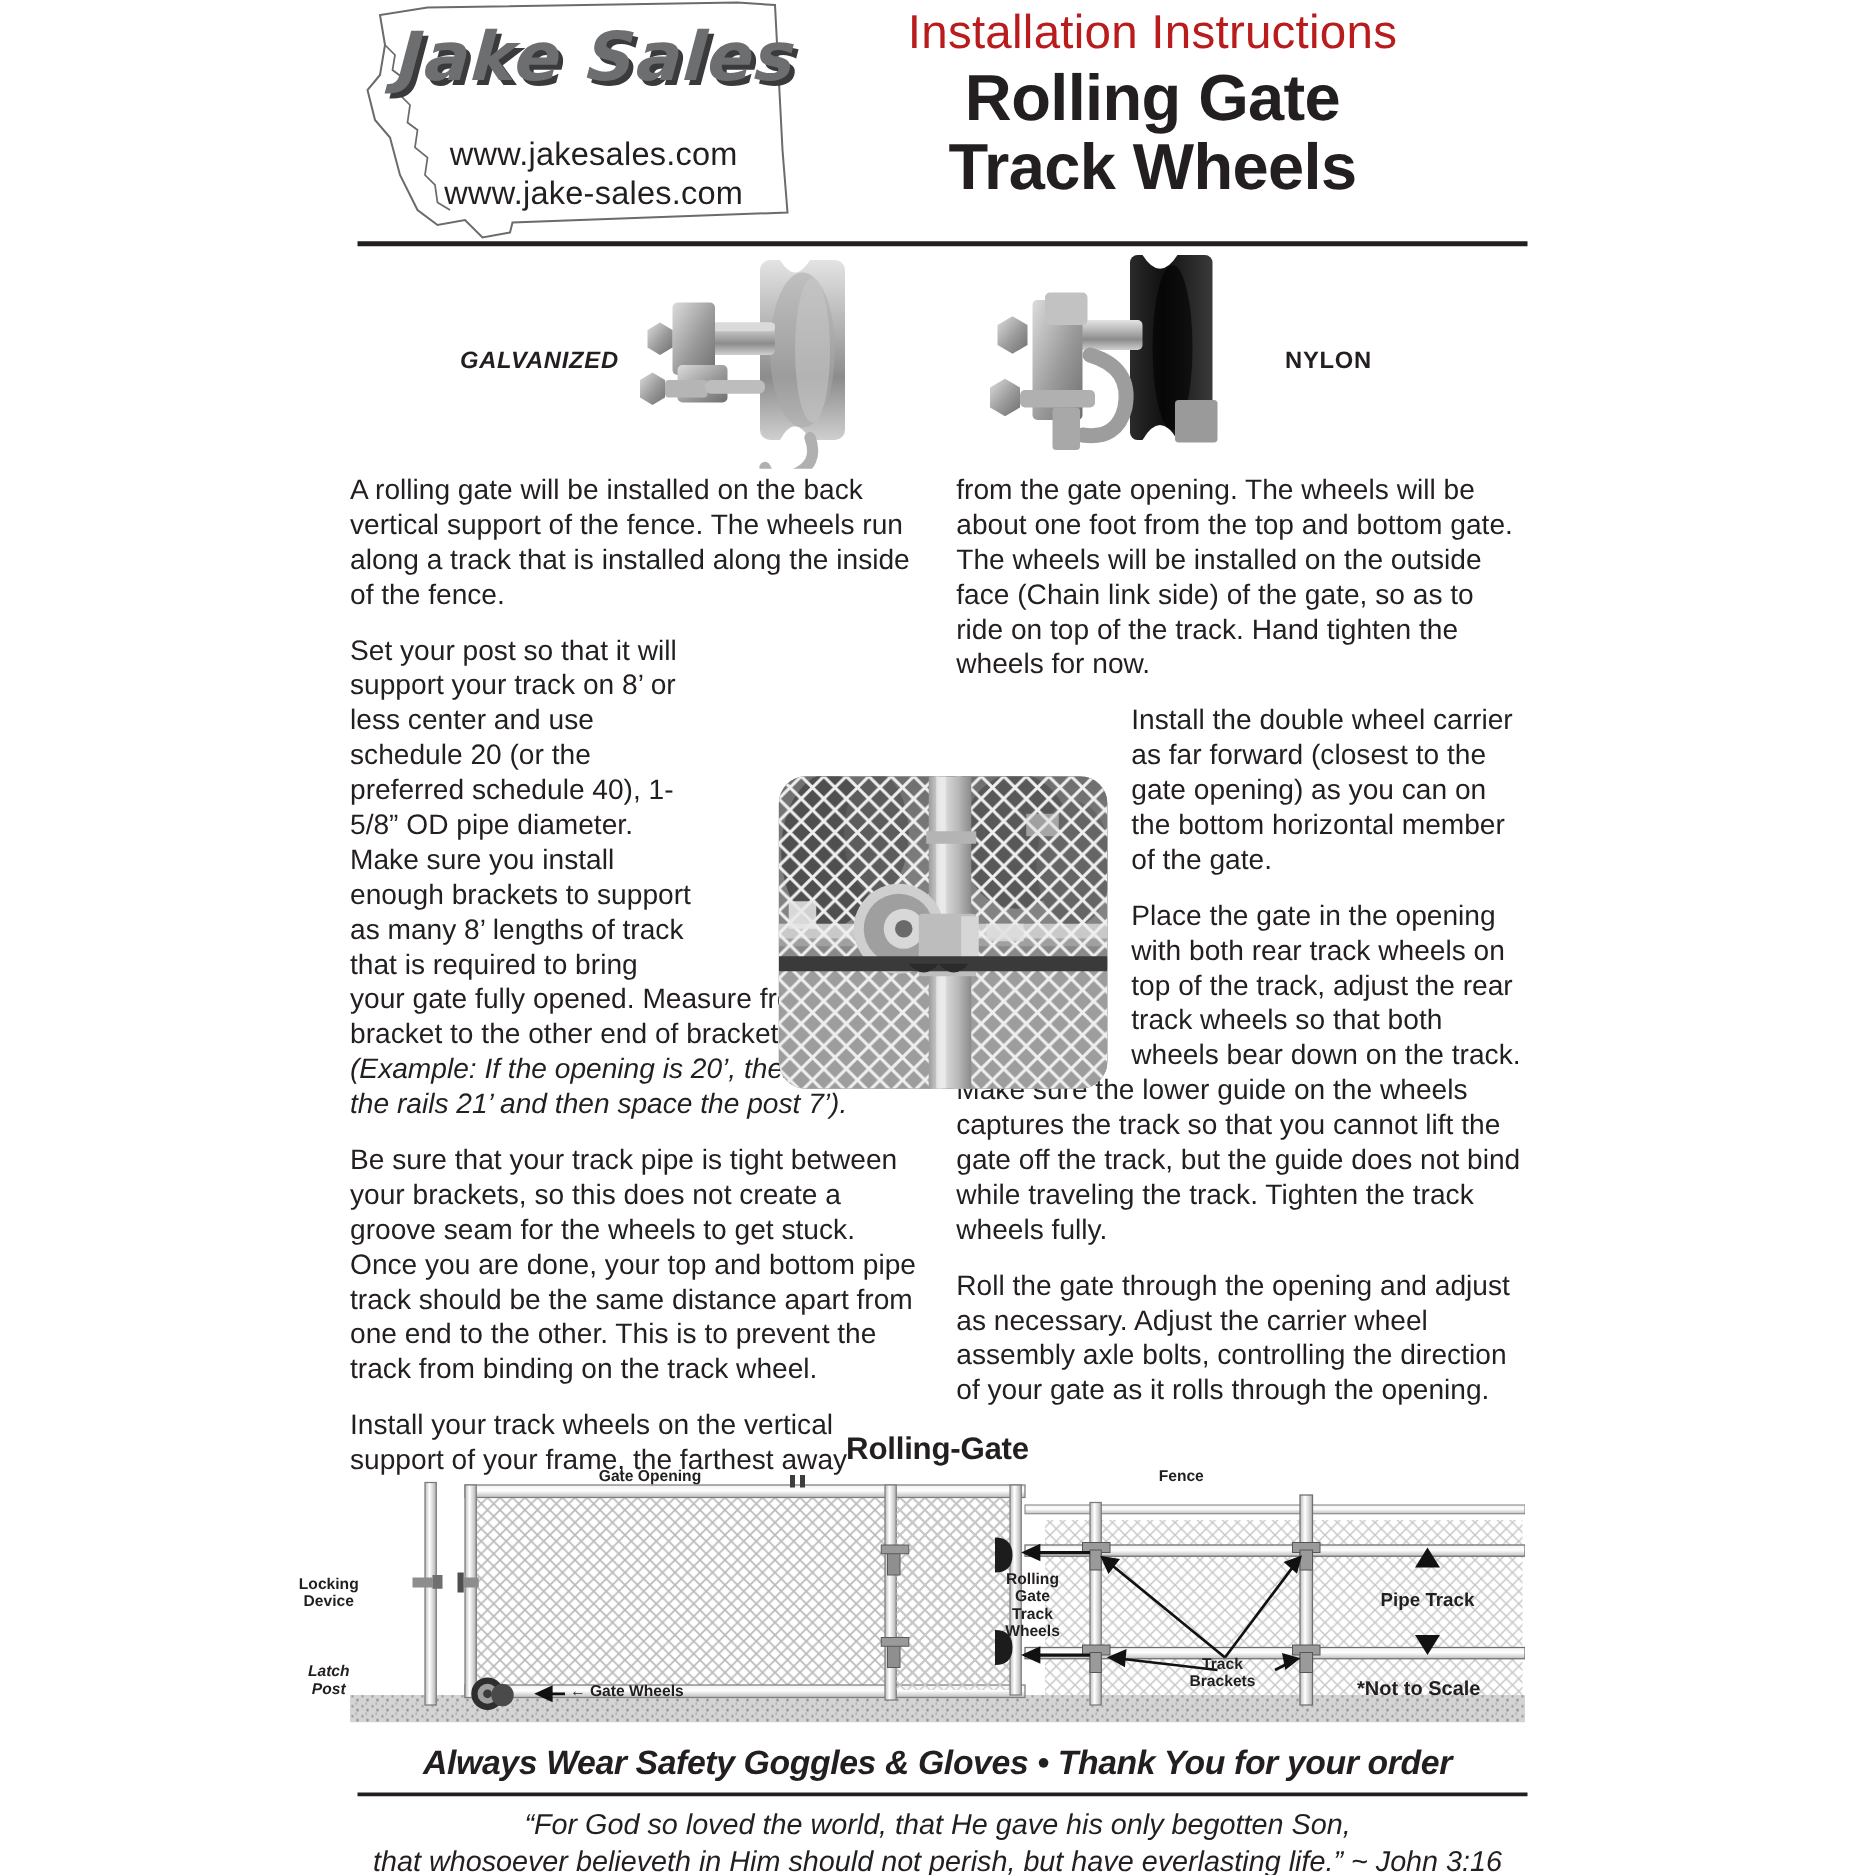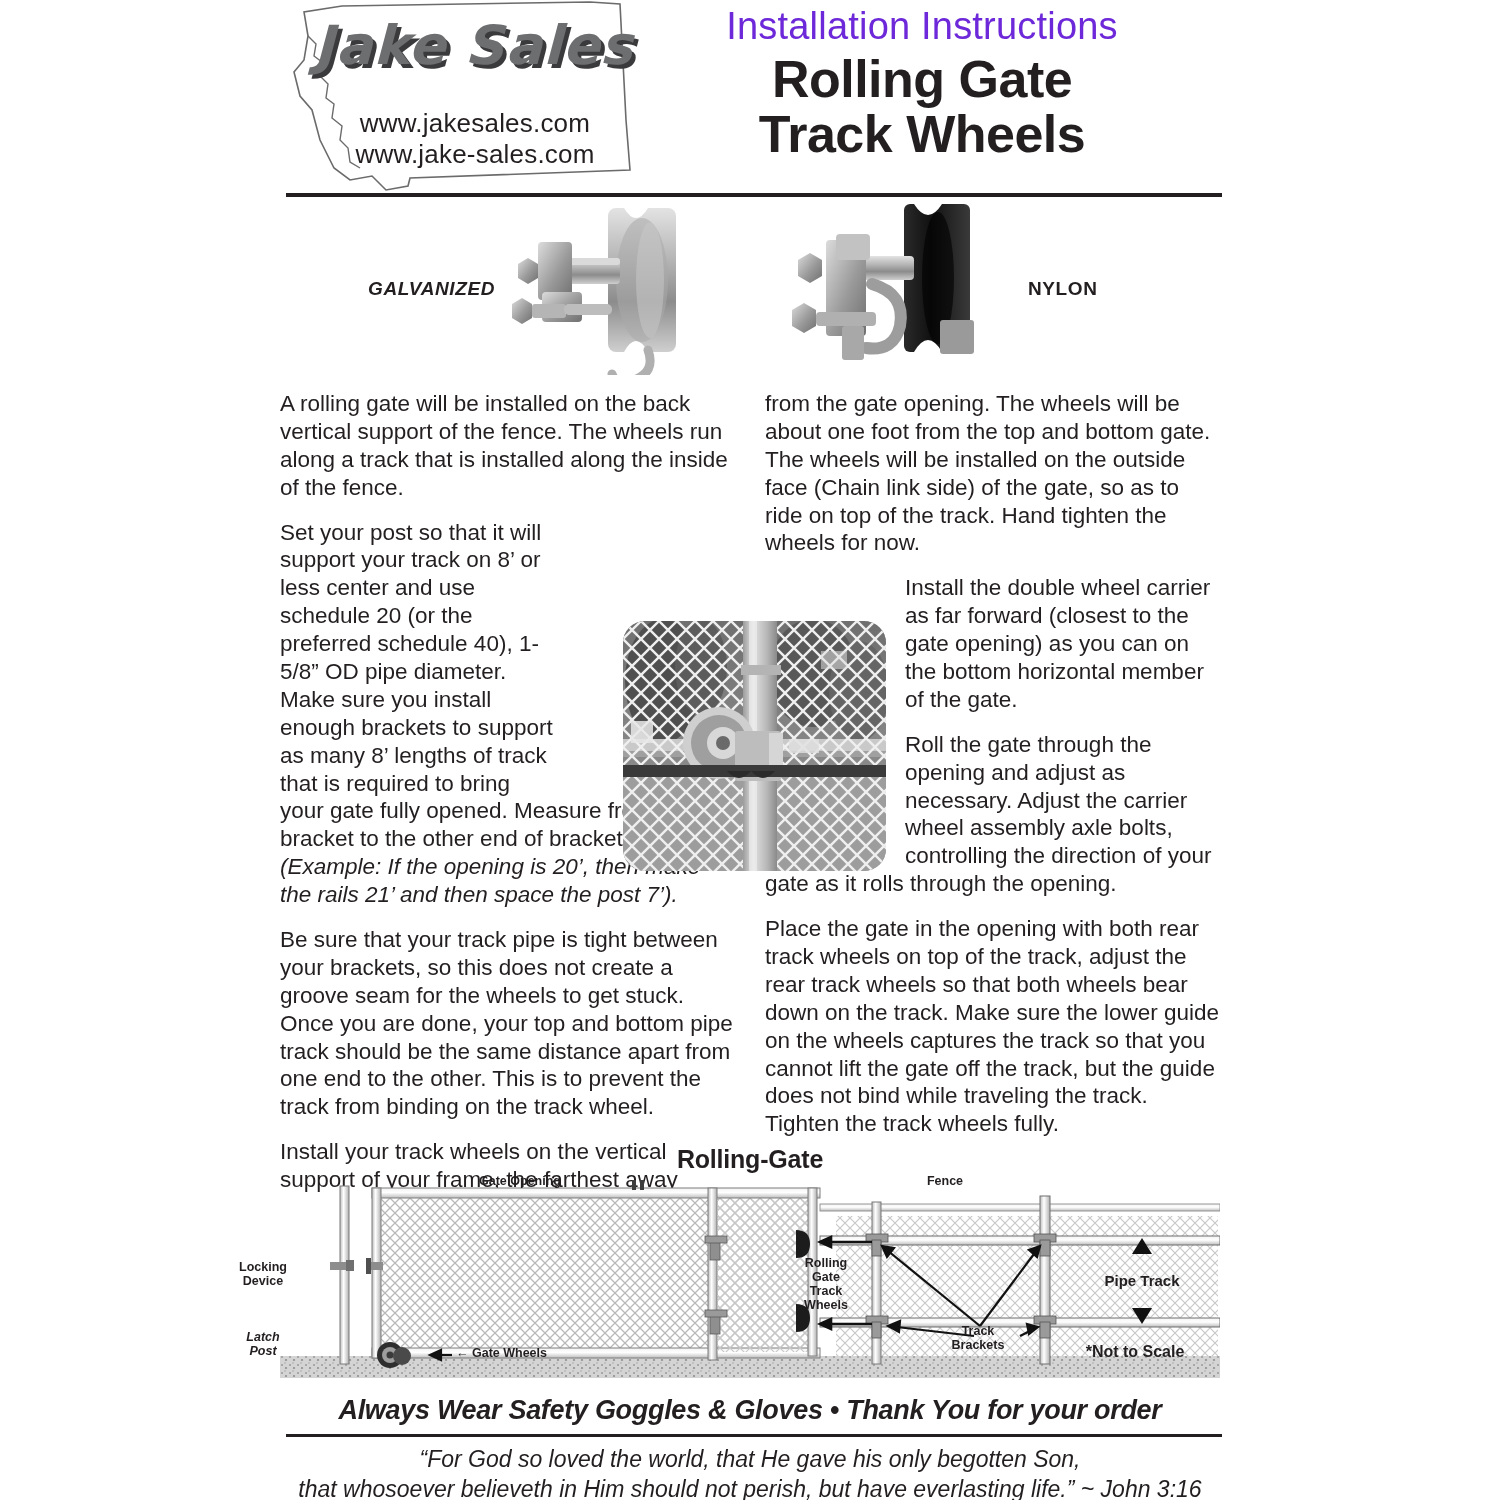--- a/index.html
+++ b/index.html
@@ -29,21 +29,21 @@
     white-space: nowrap;
   }
   .logo-url {
     position: absolute; left: 0; width: 370px; text-align: center;
     font-size: 26px; color: #231f20; letter-spacing: 0.2px;
   }
   .logo-url.u1 { top: 108px; }
   .logo-url.u2 { top: 139px; }
 
   .title-block { position: absolute; right: 38px; top: 6px; width: 520px; text-align: center; }
-  .title-sub { font-size: 38px; font-weight: 400; color: #6d28d9; letter-spacing: 0.2px; line-height: 1.1; }
+  .title-sub { font-size: 38px; font-weight: 400; color: #b91c1c; letter-spacing: 0.2px; line-height: 1.1; }
   .title-main {
     font-size: 52px; font-weight: bold; color: #231f20;
     line-height: 1.06; letter-spacing: -0.5px; margin-top: 4px;
   }
   .hdr-rule { position: absolute; left: 286px; top: 193px; width: 936px; height: 4px; background: #231f20; }
 
   
   .products { position: absolute; left: 280px; top: 200px; width: 940px; height: 175px; }
   .prod-label {
     position: absolute; top: 78px;
@@ -53,21 +53,21 @@
   .prod-label.nyl { left: 748px; }
   .wheel-img { position: absolute; top: 0; }
   .wheel-img.galv { left: 218px; }
   .wheel-img.nyl { left: 500px; }
 
   
   .body-text { position: absolute; left: 280px; top: 378px; width: 940px; height: 770px; }
   .col { position: absolute; top: 0; width: 455px; font-size: 22.5px; line-height: 1.24; color: #231f20; }
   .col.left { left: 0; }
   .col.right { left: 485px; }
-  .col p { margin-bottom: 17px; margin-top: 12px; }
+  .col p { margin-bottom: 17px; }
   .ital { font-style: italic; }
 
   
   .shape-left { float: right; width: 175px; height: 272px; shape-outside: content-box; }
   .shape-right { float: left; width: 140px; height: 272px; }
 
   
   .inset-photo {
     position: absolute; left: 623px; top: 621px; width: 263px; height: 250px;
     border-radius: 22px; overflow: hidden; background: #8f8f8f;
@@ -204,22 +204,22 @@
       </p>
       <p>Be sure that your track pipe is tight between your brackets, so this does not create a groove seam for the wheels to get stuck. Once you are done, your top and bottom pipe track should be the same distance apart from one end to the other. This is to prevent the track from binding on the track wheel.</p>
       <p>Install your track wheels on the vertical support of your frame, the farthest away</p>
     </div>
 
     <div class="col right">
       <p>from the gate opening. The wheels will be about one foot from the top and bottom gate. The wheels will be installed on the outside face (Chain link side) of the gate, so as to ride on top of the track. Hand tighten the wheels for now.</p>
       <p>
         <span class="shape-right"></span><span>Install the double wheel carrier as far forward (closest to the gate opening) as you can on the bottom horizontal member of the gate.</span>
       </p>
+      <p>Place the gate in the opening with both rear track wheels on top of the track, adjust the rear track wheels so that both wheels bear down on the track. Make sure the lower guide on the wheels captures the track so that you cannot lift the gate off the track, but the guide does not bind while traveling the track. Tighten the track wheels fully.</p>
       <p>Roll the gate through the opening and adjust as necessary. Adjust the carrier wheel assembly axle bolts, controlling the direction of your gate as it rolls through the opening.</p>
-      <p>Place the gate in the opening with both rear track wheels on top of the track, adjust the rear track wheels so that both wheels bear down on the track. Make sure the lower guide on the wheels captures the track so that you cannot lift the gate off the track, but the guide does not bind while traveling the track. Tighten the track wheels fully.</p>
     </div>
   </div>
 
   <div class="inset-photo">
     <svg width="263" height="250" viewBox="0 0 263 250">
       <defs>
         <pattern id="clf" width="18" height="18" patternUnits="userSpaceOnUse">
           <path d="M0 0 L18 18 M18 0 L0 18" stroke="#efefef" stroke-width="2.4" fill="none"></path>
         </pattern>
         <linearGradient id="skyG" x1="0" y1="0" x2="0" y2="1">

